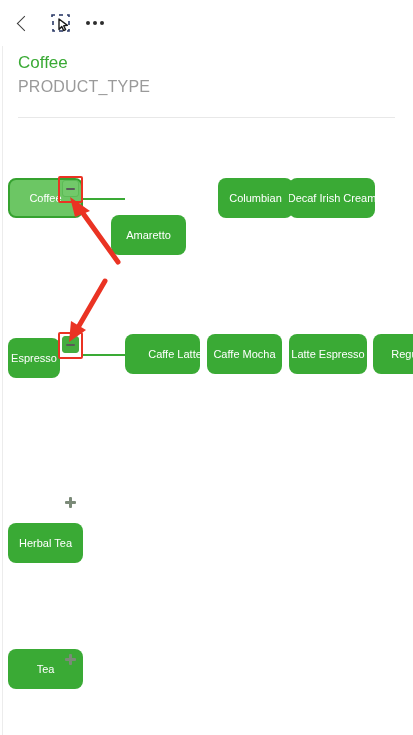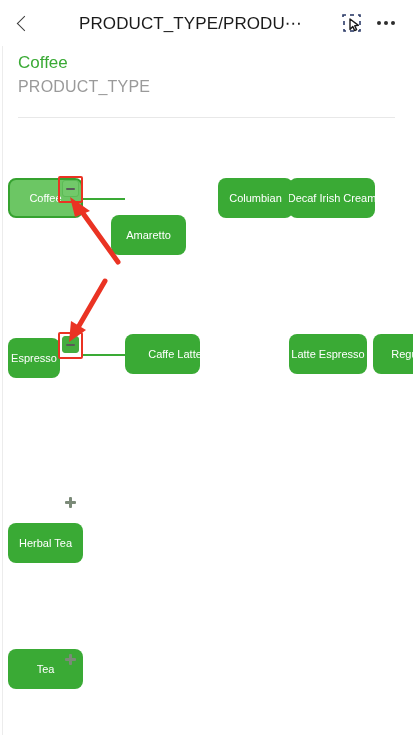--- a/index.html
+++ b/index.html
@@ -225,21 +225,20 @@
 <div id="app">
 
   <div class="left-rule"></div>
 
   <div class="header">
 
     <div class="back-btn">
       <span class="back-chevron"></span>
     </div>
 
-    <div class="header-title">PRODUCT_TYPE/PRODU⋯</div>
 
     <div class="header-actions">
 
       <div class="select-icon-btn">
         <svg width="22" height="22" viewBox="0 0 22 22">
           <path d="M2 5 V3 H5" fill="none" stroke="#2b3a67" stroke-width="1.6"></path>
           <path d="M9 3 H13" fill="none" stroke="#2b3a67" stroke-width="1.6"></path>
           <path d="M17 3 H19 V5" fill="none" stroke="#2b3a67" stroke-width="1.6"></path>
           <path d="M19 9 V13" fill="none" stroke="#2b3a67" stroke-width="1.6"></path>
           <path d="M19 17 V19 H17" fill="none" stroke="#2b3a67" stroke-width="1.6"></path>
@@ -295,20 +294,23 @@
 
     <div class="node" style="left:8px; top:208px; width:52px;">
       <span>Espresso</span>
     </div>
     <div class="badge minus on-solid" style="left:62px; top:206px;"></div>
     <div class="hl-box" style="left:58px; top:202px; width:25px; height:27px;"></div>
 
     <div class="node" style="left:125px; top:204px; width:75px;padding-left:31px;">
       <span>Caffe Latte</span>
     </div>
+    <div class="node" style="left:207px; top:204px; width:75px;">
+      <span>Caffe Mocha</span>
+    </div>
     <div class="node" style="left:289px; top:204px; width:78px;">
       <span>Latte Espresso</span>
     </div>
     <div class="node" style="left:373px; top:204px; width:75px;">
       <span>Regular</span>
     </div>
 
     <svg class="arrow-svg" style="left:60px; top:148px; width:70px; height:70px;" viewBox="0 0 70 70">
       <path d="M45 3 L16 53" stroke="#ea3323" stroke-width="5" stroke-linecap="round" fill="none"></path>
       <path d="M9 64 L11 43 L26 52 Z" fill="#ea3323"></path>

